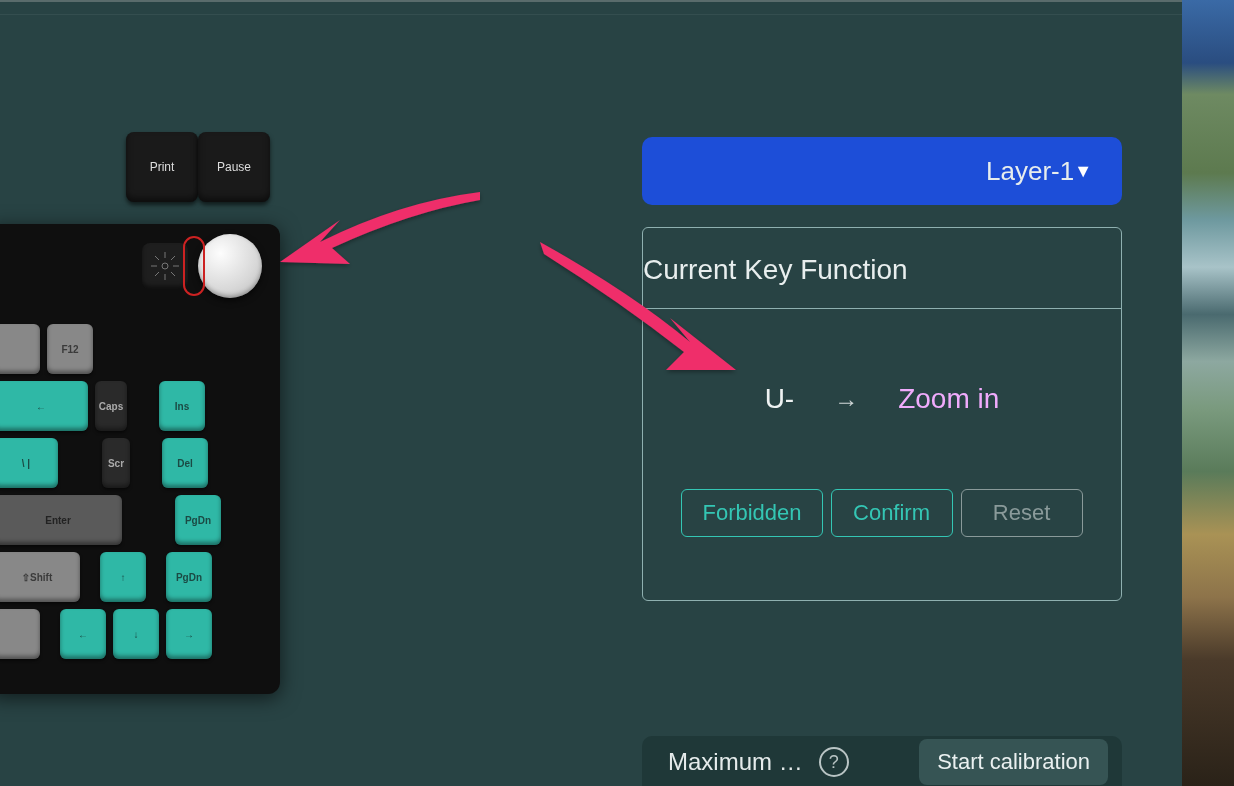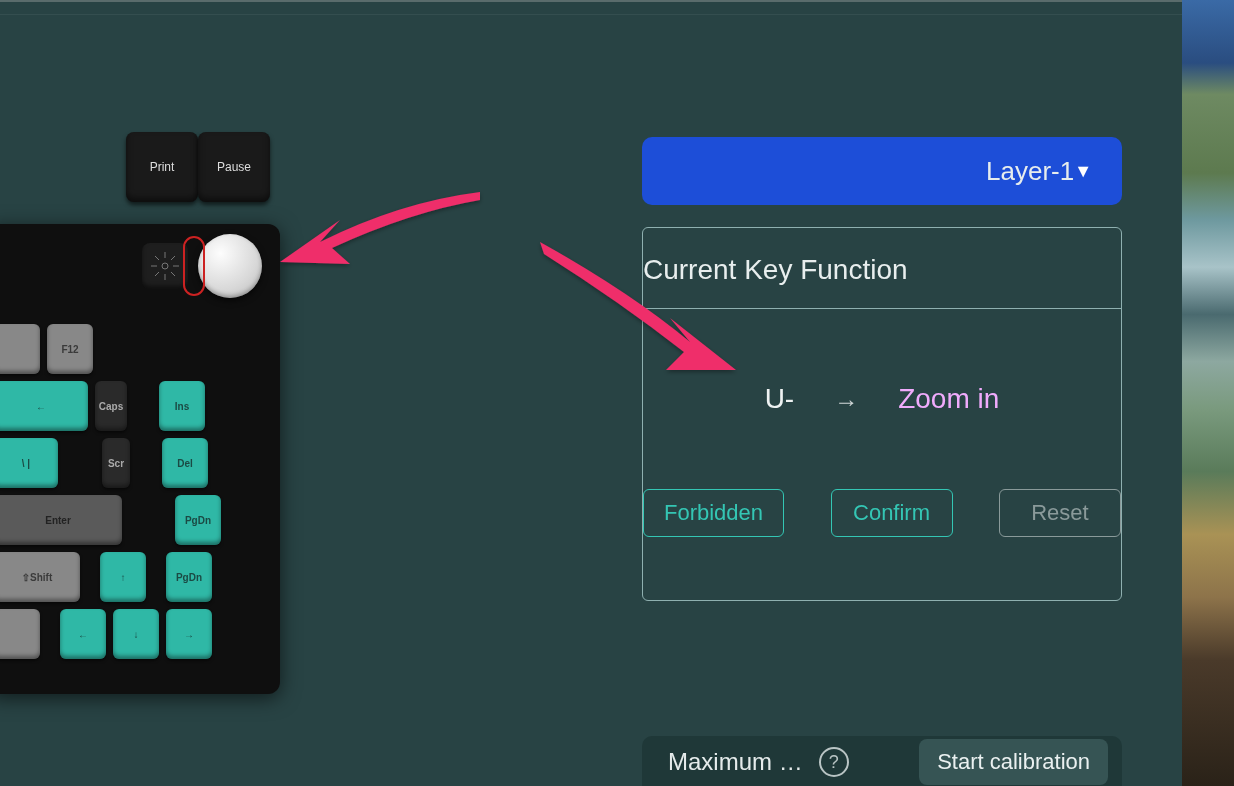--- a/index.html
+++ b/index.html
@@ -103,21 +103,21 @@
   }
   .func-map {
     display:flex; align-items:center; justify-content:center; gap:40px;
     height:180px; font-size:28px;
   }
   .func-map .from { color:#eef2f2; }
   .func-map .arr  { color:#cfd6d6; font-size:24px; }
   .func-map .to   { color:#f0abfc; }
 
   .btn-row {
-    display:flex; gap:22px; justify-content:space-between; padding-bottom:20px;
+    display:flex; gap:8px; justify-content:center; padding-bottom:20px;
   }
   .btn {
     height:48px; padding:0 20px; border-radius:6px; font-size:22px;
     display:flex; align-items:center; justify-content:center; cursor:pointer;
     background:transparent;
   }
   .btn.forbidden { border:1.5px solid #34c6b4; color:#34c6b4; min-width:122px; }
   .btn.reset     { border:1.5px solid #8a9a9a; color:#8a9a9a; min-width:122px; }
   .btn.confirm   { border:1.5px solid #34c6b4; color:#34c6b4; min-width:122px; }
 

